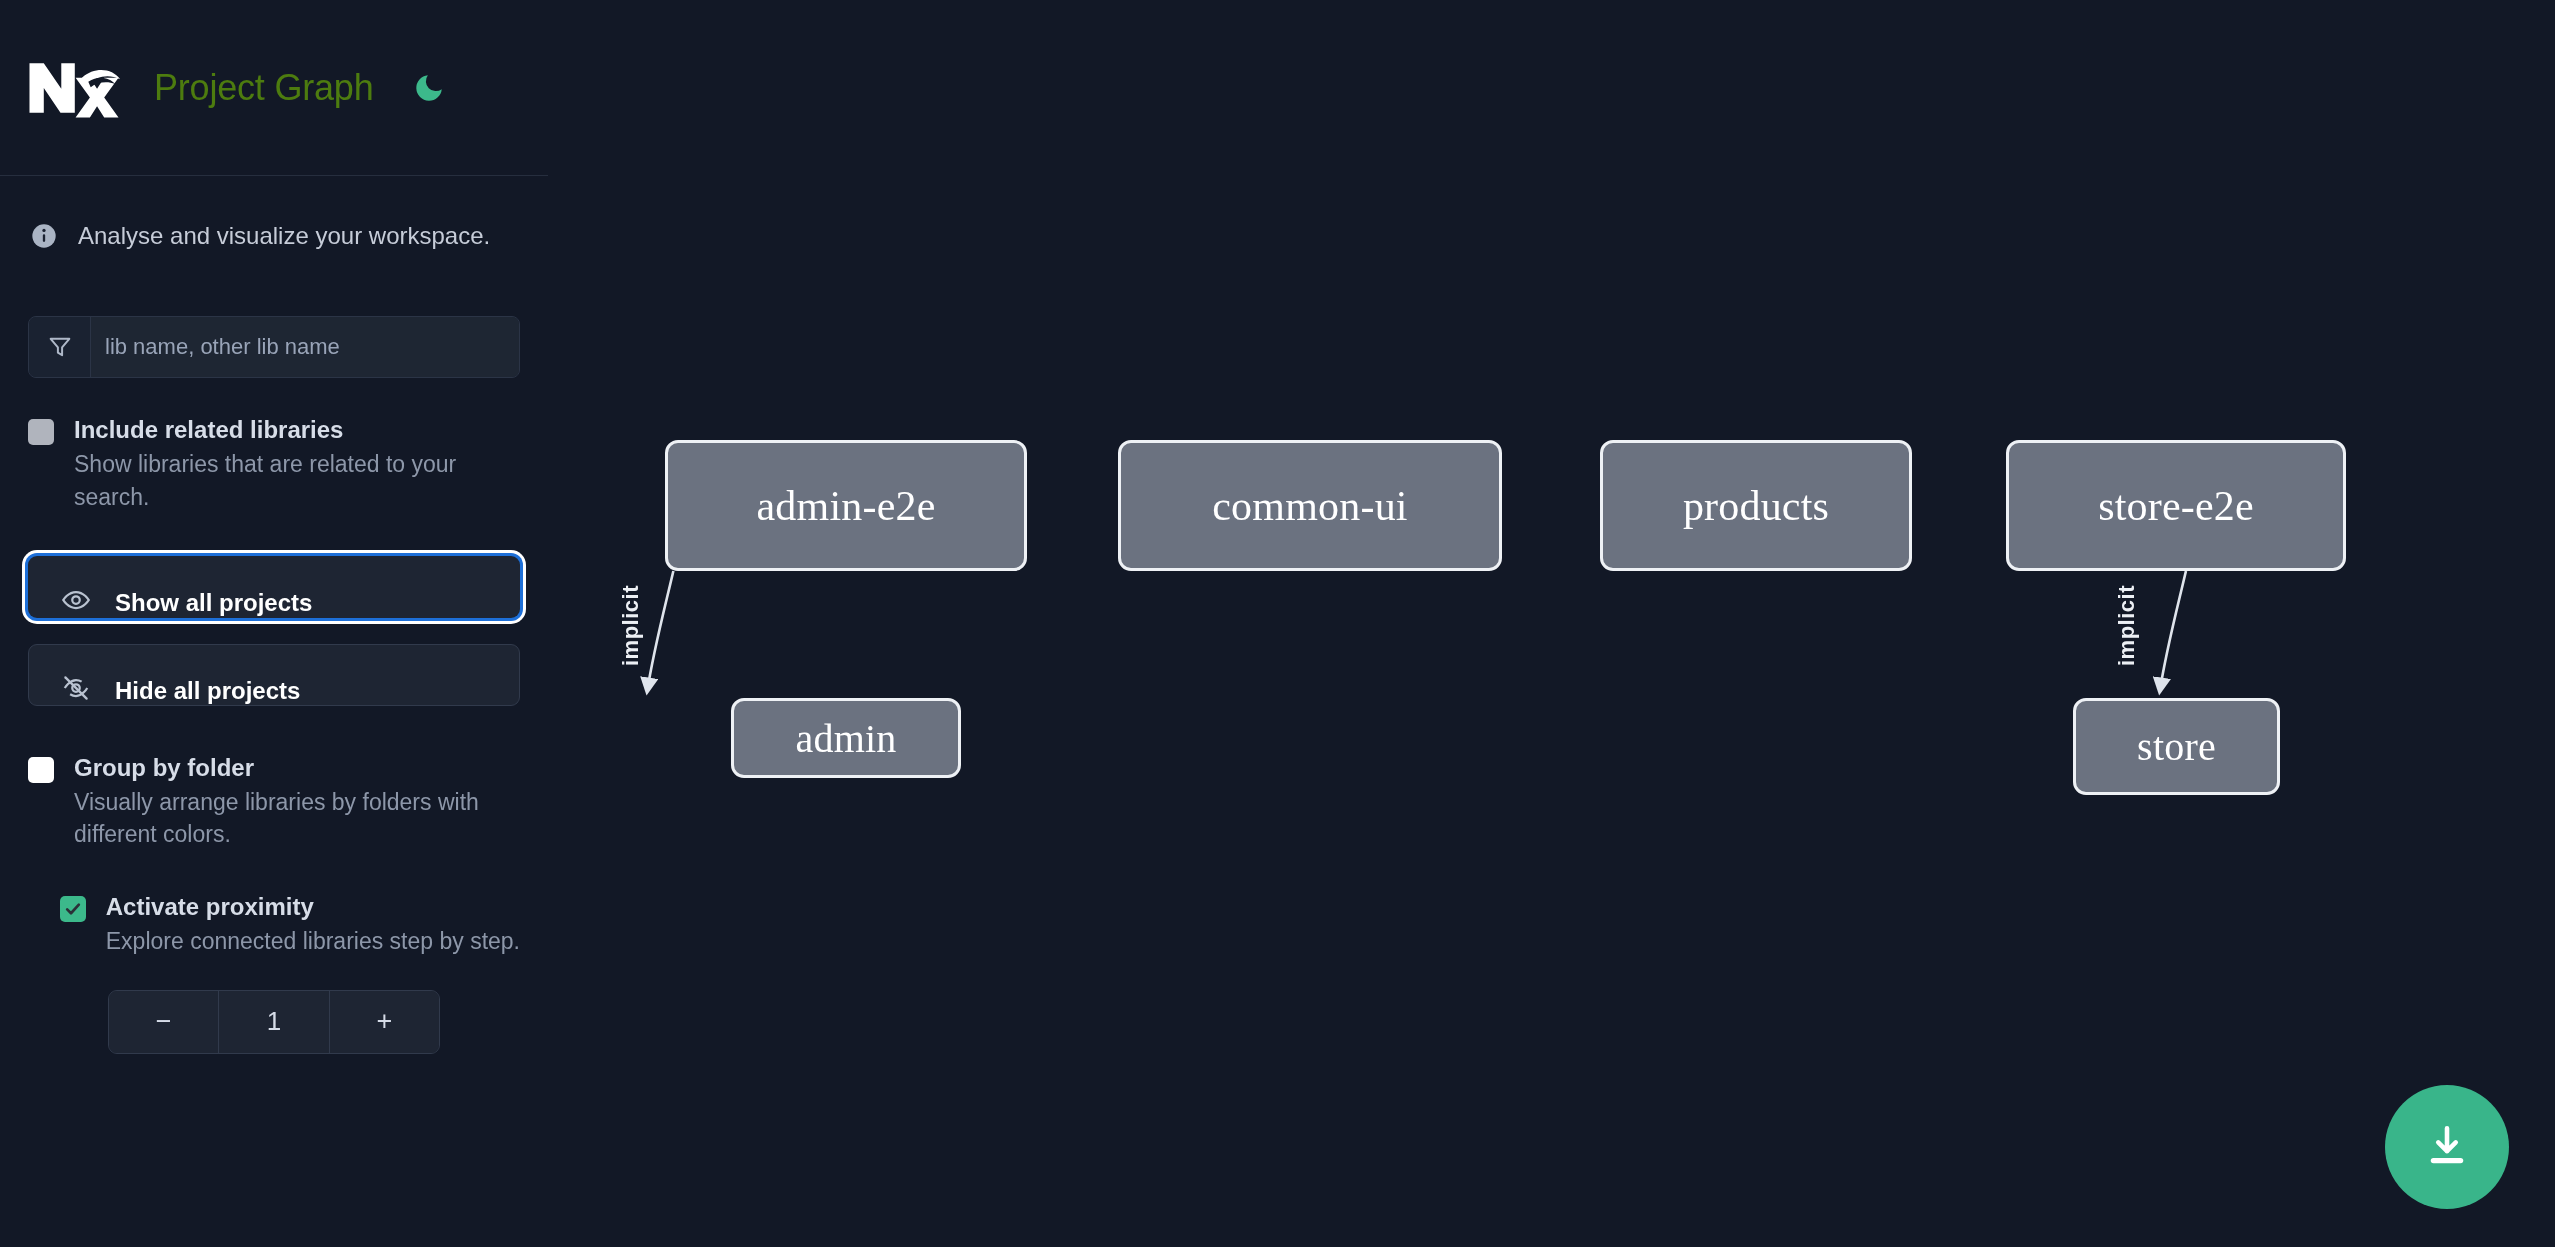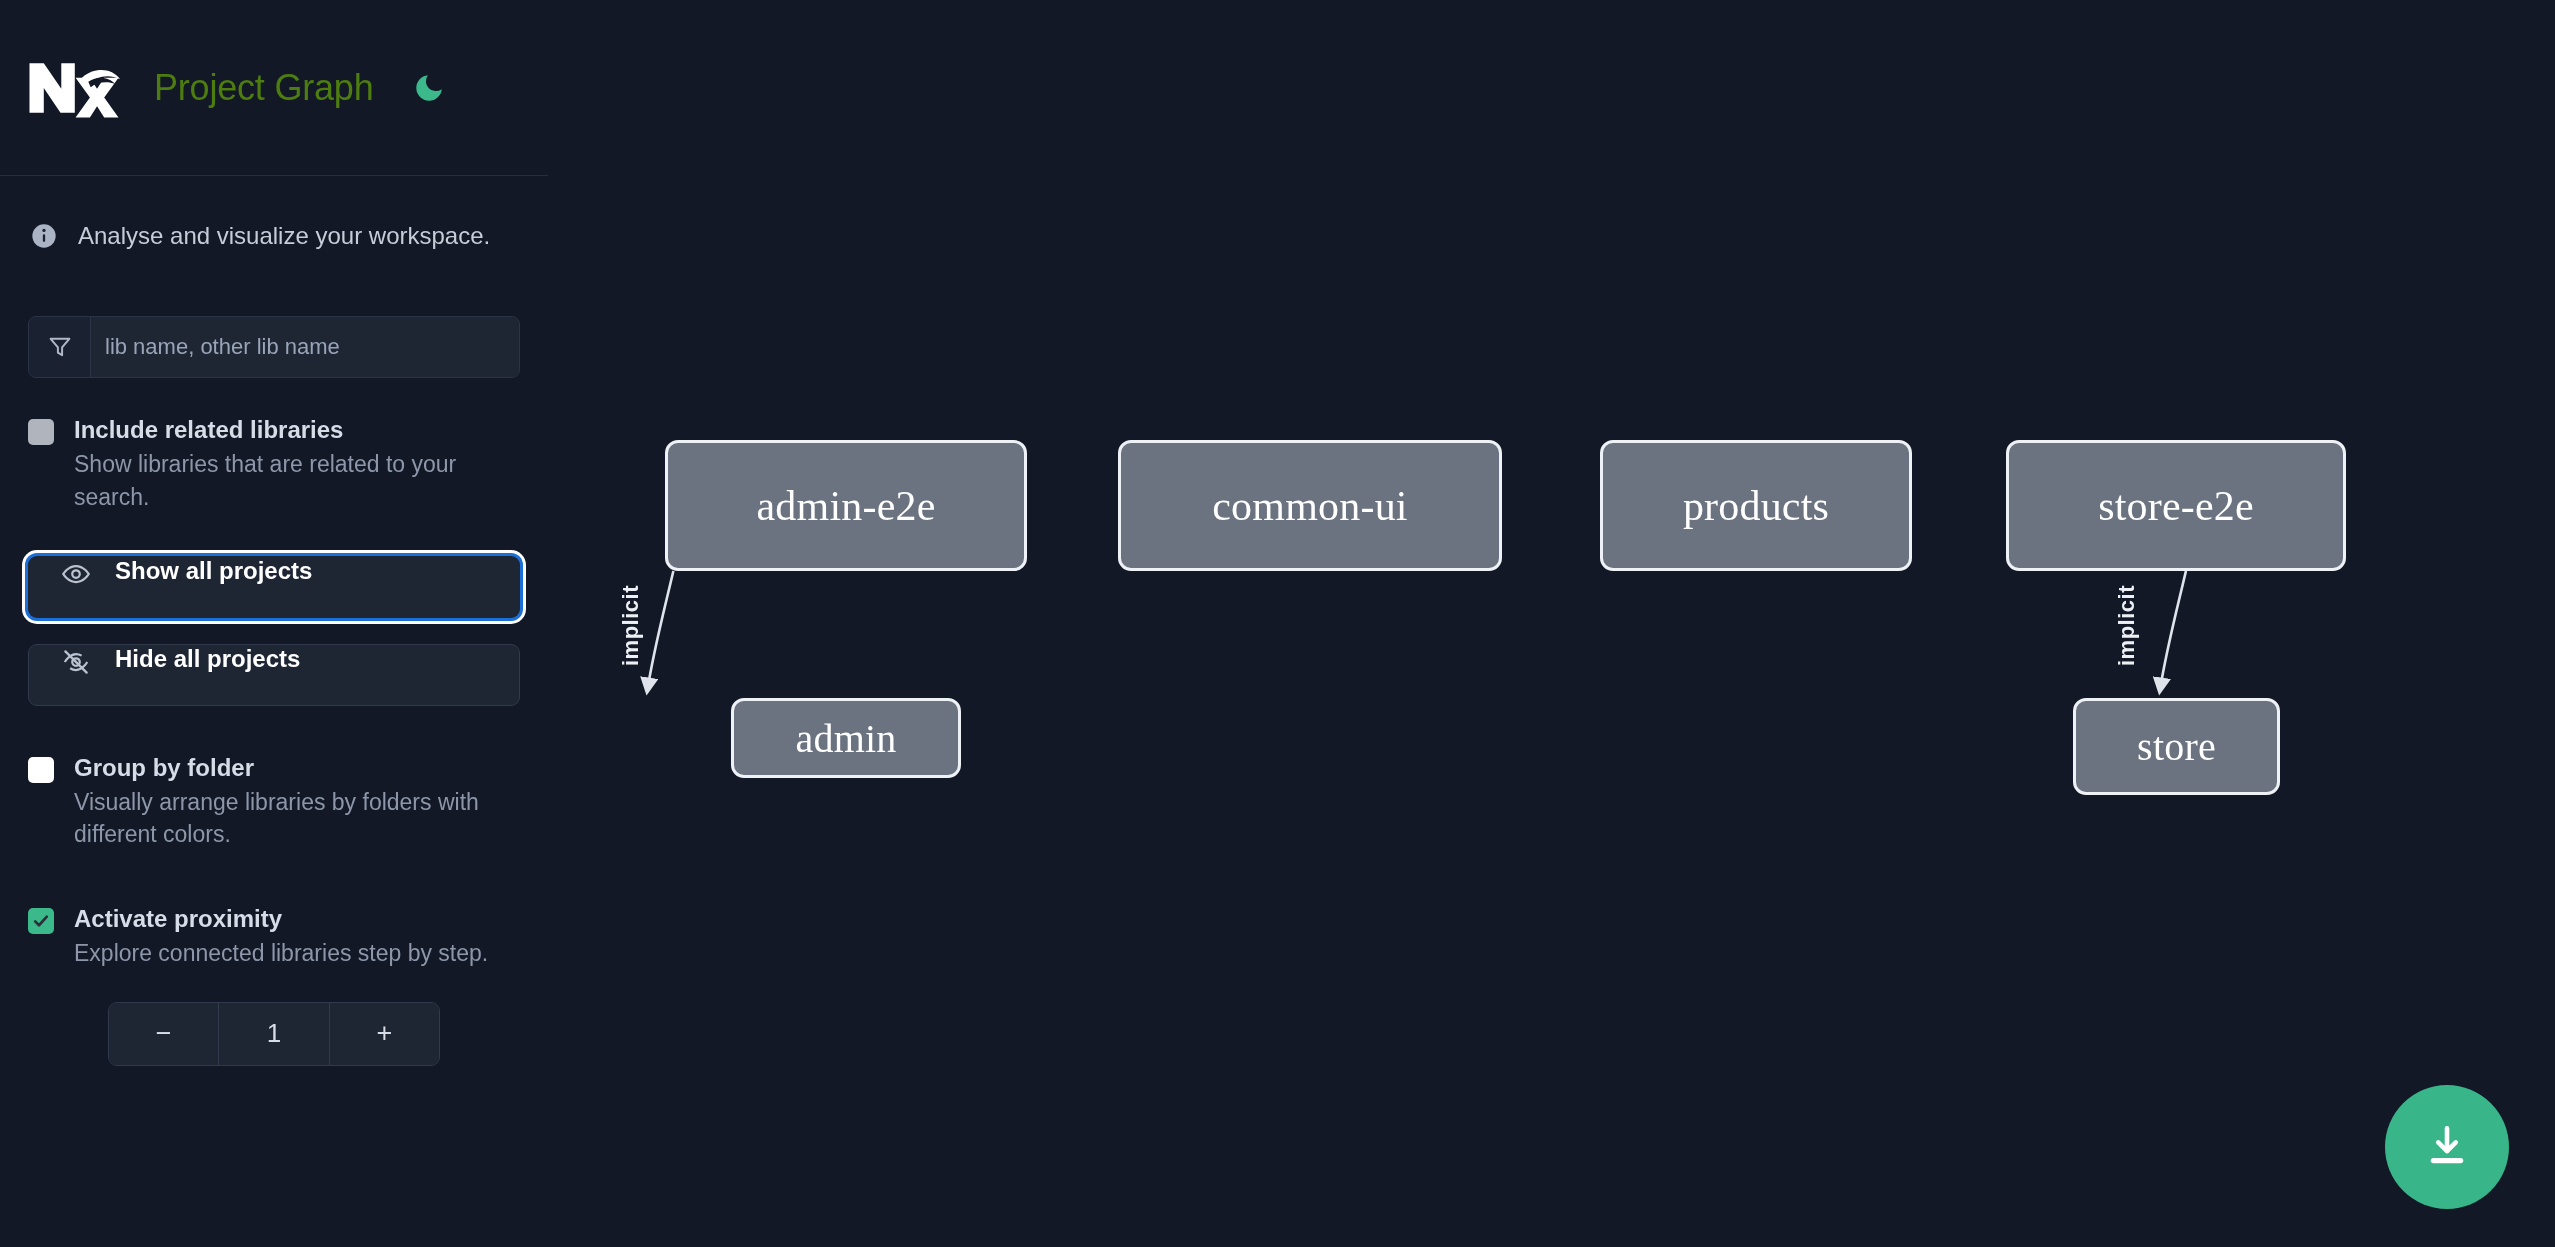--- a/index.html
+++ b/index.html
@@ -148,21 +148,21 @@
   .btn-row { padding: 0 28px; }
 
   .pbtn {
     position: relative;
     height: 62px;
     width: 100%;
     background: #1e2533;
     border: 1px solid #313a4c;
     border-radius: 9px;
     display: flex;
-    align-items: flex-start;
+    align-items: flex-end;
     padding-left: 30px;
     cursor: pointer;
     color: #ffffff;
     font-size: 24px;
     font-weight: bold;
     font-family: "Liberation Sans", sans-serif;
   }
   .pbtn .bicon {
     width: 34px; height: 34px; flex: 0 0 34px;
     display: flex; align-items: center; justify-content: center;
@@ -338,21 +338,21 @@
     </div>
 
     <div class="check-block" style="margin-top:46px;">
       <span class="cb cb-white"></span>
       <div class="check-texts">
         <div class="check-title">Group by folder</div>
         <div class="check-desc">Visually arrange libraries by folders with different colors.</div>
       </div>
     </div>
 
-    <div class="check-block" style="margin-top:52px;">
+    <div class="check-block" style="margin-top:40px;justify-content:flex-end;">
       <span class="cb cb-green">
         <svg viewBox="0 0 24 24" width="20" height="20" aria-hidden="true">
           <path fill="none" stroke="#2b3038" stroke-width="3.2" stroke-linecap="round" stroke-linejoin="round" d="M5 12.5l4.6 4.6L19 6.8"></path>
         </svg>
       </span>
       <div class="check-texts">
         <div class="check-title">Activate proximity</div>
         <div class="check-desc">Explore connected libraries step by step.</div>
       </div>
     </div>

